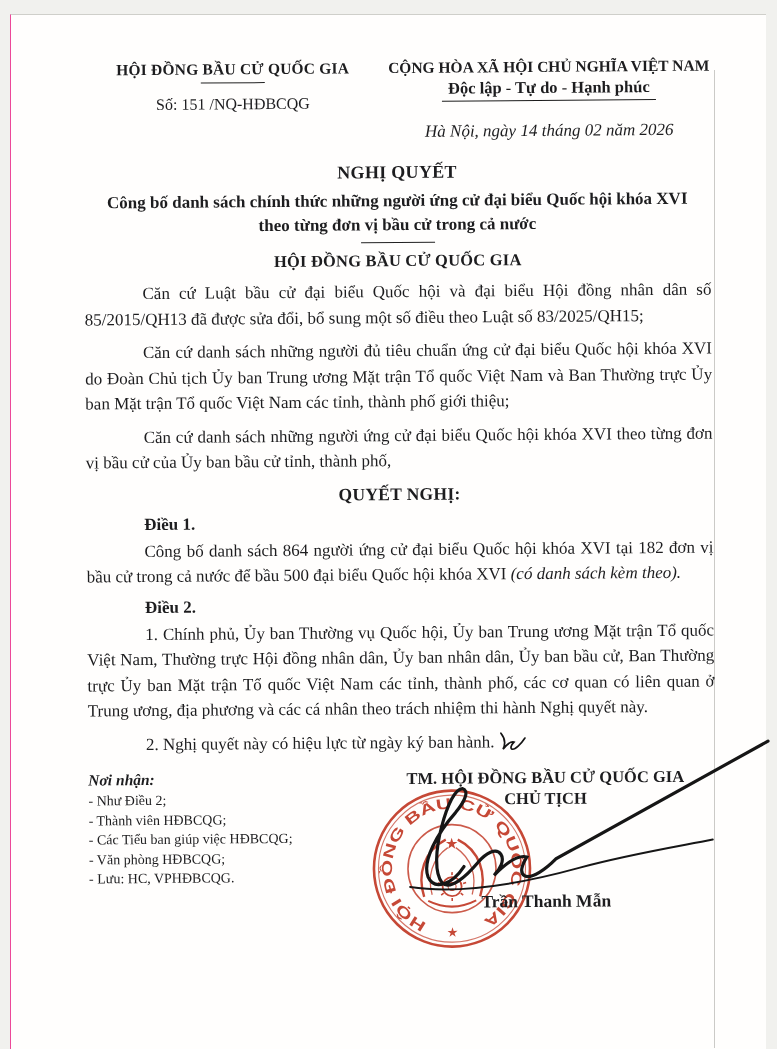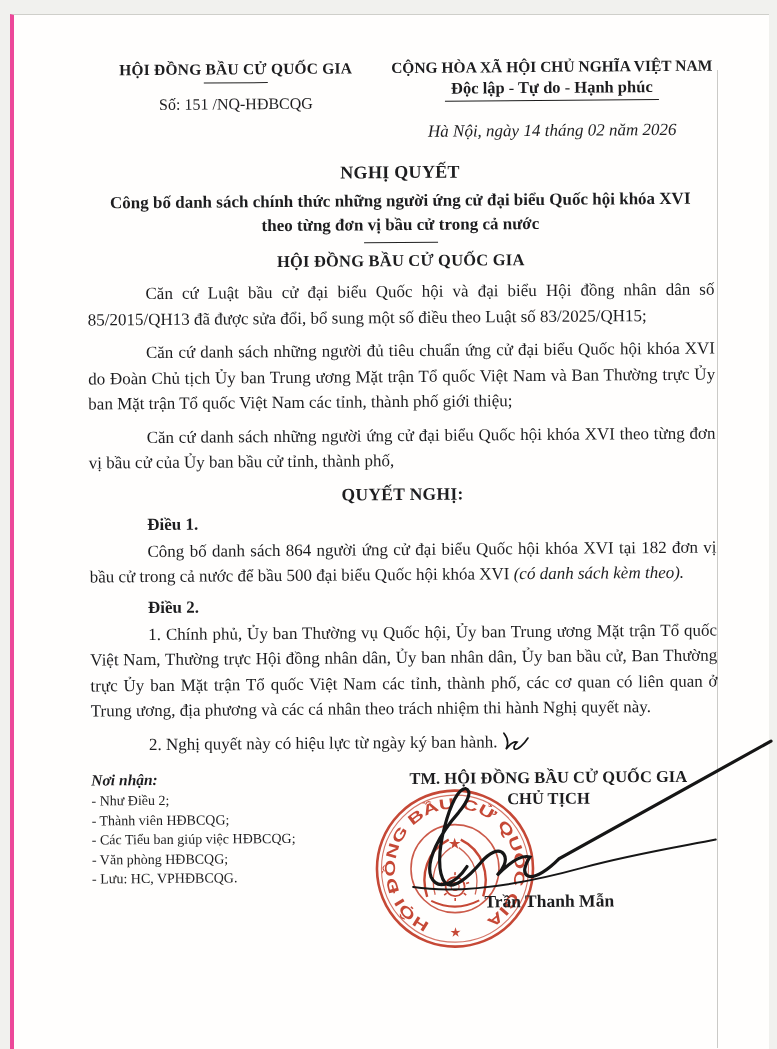--- a/index.html
+++ b/index.html
@@ -6,21 +6,21 @@
   body{
     width:777px;height:1049px;overflow:hidden;
     background:#f1f1ee;
     font-family:"Liberation Serif","DejaVu Serif",serif;
     color:#1d1d1f;
   }
   .screen{position:relative;width:777px;height:1049px;}
   .sheet{
     position:absolute;left:10px;top:14px;width:755px;height:1035px;
     background:#fffefd;
-    border-top:1px solid #cfcfca;border-left:4px solid #ec4899;
+    border-top:1px solid #cfcfca;border-left:1px solid #ec4899;
   }
   .fold{position:absolute;left:703px;top:55px;width:1px;height:978px;background:rgba(125,125,118,.40);}
   .doc{position:absolute;left:0;top:0;right:0;bottom:0;transform:rotate(-0.45deg);transform-origin:390px 220px;padding-top:44px;}
   .doc-col{margin-left:73px;width:627px;}
 
   .hdr{display:flex;justify-content:space-between;}
   .h-left{width:300px;text-align:center;}
   .org{font-weight:bold;font-size:15.5px;white-space:nowrap;letter-spacing:.2px;}
   .rule-org{width:64px;border-top:1.6px solid #222;margin:4px auto 0;}
   .doc-number{margin-top:12px;font-size:16px;}

